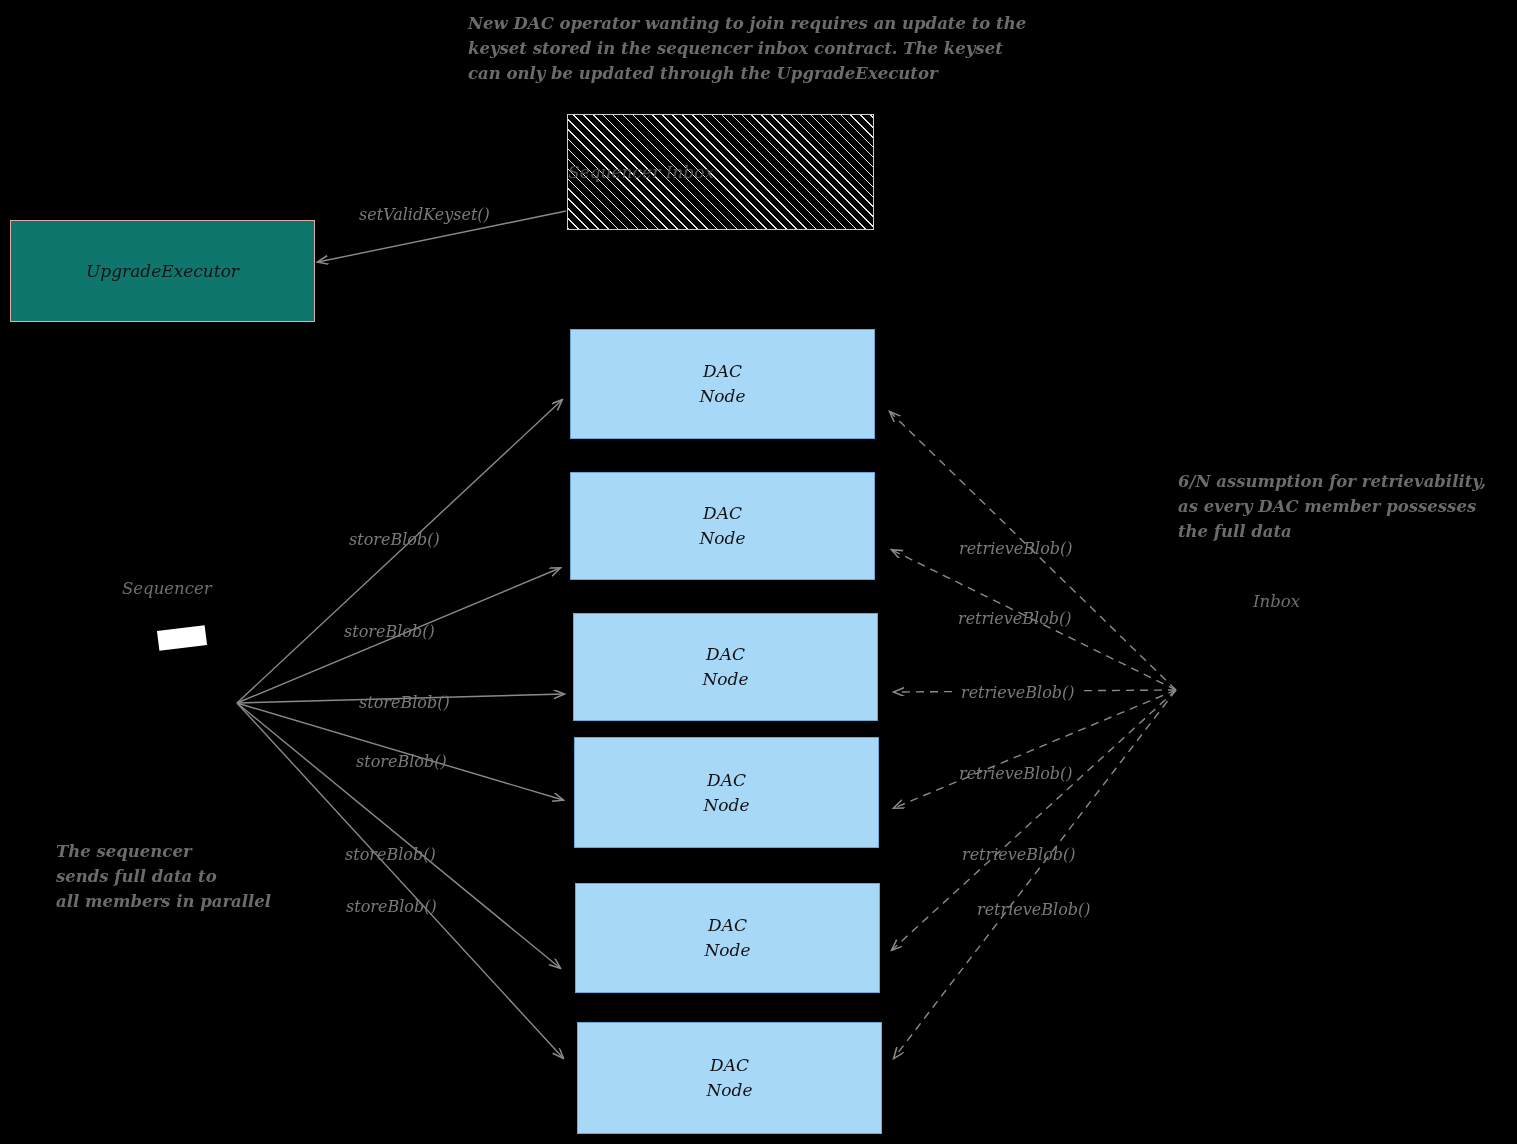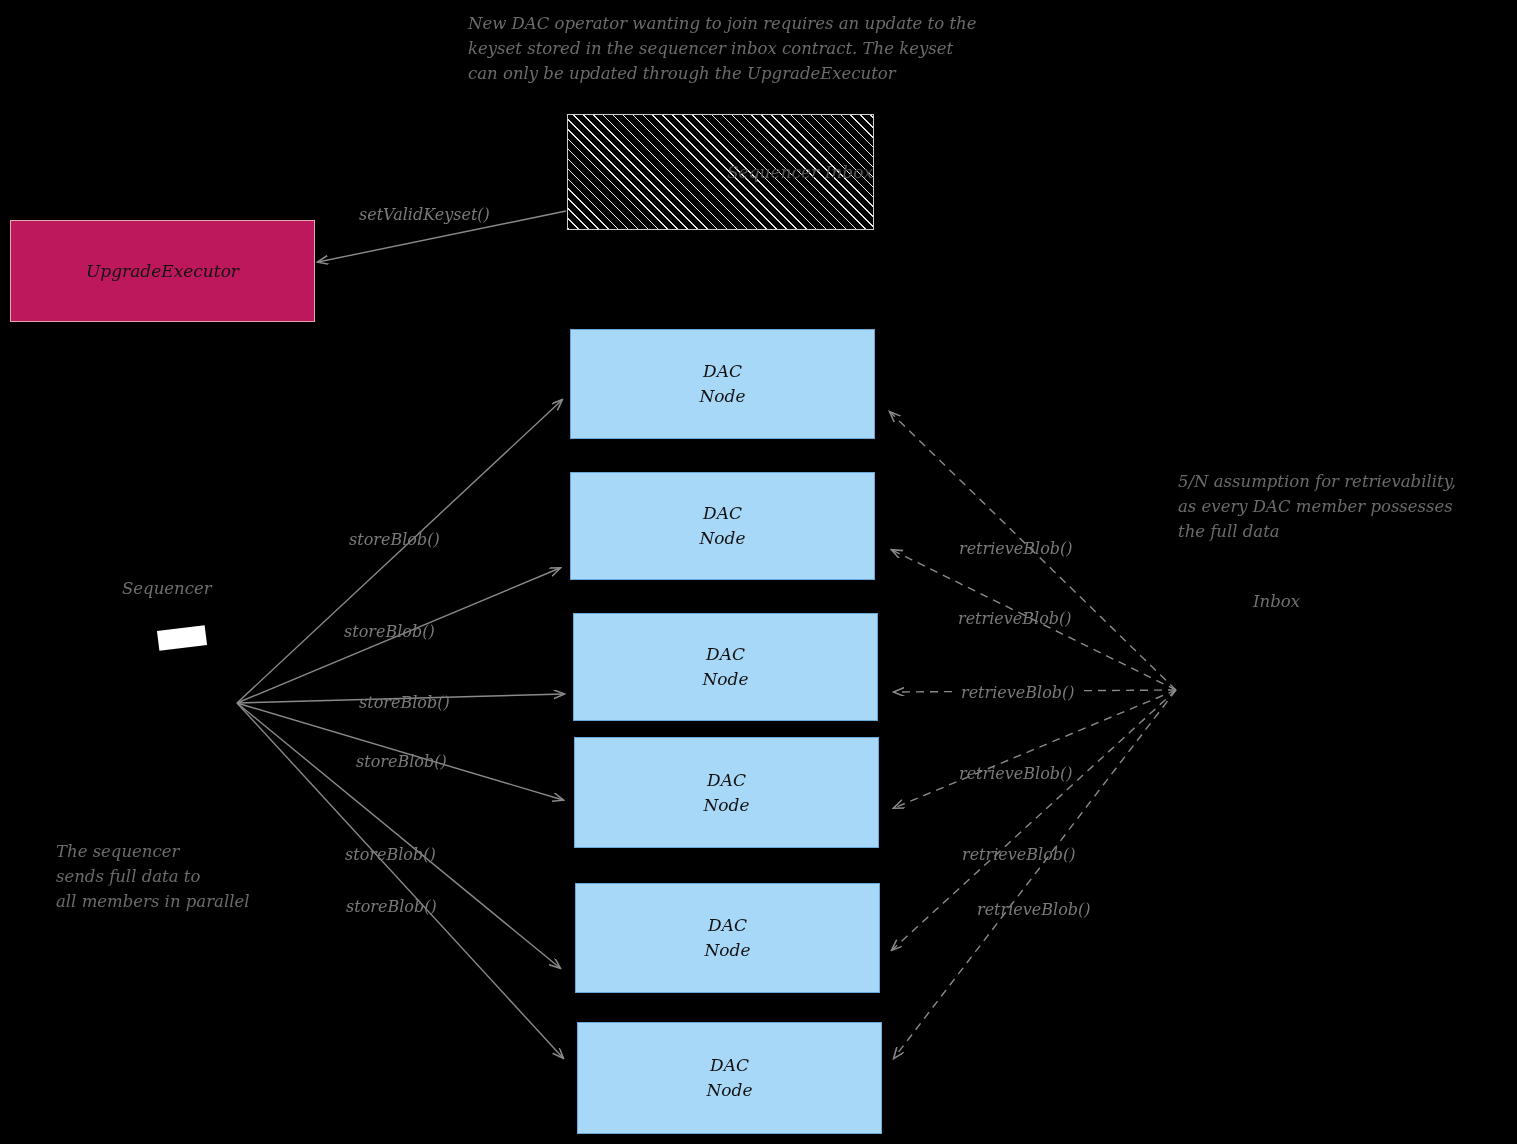--- a/index.html
+++ b/index.html
@@ -32,21 +32,21 @@
     font-family: "DejaVu Serif", serif;
     font-style: italic;
     font-size: 17px;
     line-height: 1.45;
     box-sizing: border-box;
     text-align: right;
   }
   .node-box span { display: block; }
   .upgrade-box {
     position: absolute;
-    background: #be185d;
+    background: #0f766e;
     border: 1px solid #e0a9b0;
     color: #111111;
     display: flex;
     align-items: center;
     justify-content: center;
     font-family: "DejaVu Serif", serif;
     font-style: italic;
     font-size: 17px;
     box-sizing: border-box;
   }
@@ -55,21 +55,21 @@
     box-sizing: border-box;
     border: 1px solid #cfcfcf;
     background-color: #000000;
     background-image: repeating-linear-gradient(
       45deg,
       #e8e8e8 0px, #e8e8e8 1px,
       #000000 1px, #000000 7px
     );
     display: flex;
     align-items: center;
-    justify-content: flex-end;
+    justify-content: flex-start;
     font-family: "DejaVu Serif", serif;
     font-style: italic;
     font-size: 17px;
     color: #555555;
   }
   .label {
     position: absolute;
     font-family: "DejaVu Serif", serif;
     font-style: italic;
     color: #6f6f6f;
@@ -78,20 +78,21 @@
     white-space: pre;
   }
   .label.edge {
     color: #7a7a7a;
     font-size: 16px;
     text-align: center;
   }
   .label.note {
     color: #6b6b6b;
     font-size: 16.5px;
+    font-weight: bold;
   }
   .label.actor {
     color: #6f6f6f;
     font-size: 16.5px;
   }
   .seq-glyph {
     position: absolute;
     left: 158px;
     top: 628px;
     width: 48px;
@@ -175,21 +176,21 @@
 
 <div class="label actor" style="left:122px; top:577px;">Sequencer</div>
 <div class="seq-glyph"></div>
 
 <div class="label actor" style="left:1253px; top:590px;">Inbox</div>
 
 <div class="label note" style="left:56px; top:840px;">The sequencer
 sends full data to
 all members in parallel</div>
 
-<div class="label note" style="left:1178px; top:470px;">5/N assumption for retrievability,
+<div class="label note" style="left:1178px; top:470px;">6/N assumption for retrievability,
 as every DAC member possesses
 the full data</div>
 
 <div class="label edge" style="left:349px; top:528px;">storeBlob()</div>
 <div class="label edge" style="left:344px; top:620px;">storeBlob()</div>
 <div class="label edge" style="left:359px; top:691px;">storeBlob()</div>
 <div class="label edge" style="left:356px; top:750px;">storeBlob()</div>
 <div class="label edge" style="left:345px; top:843px;">storeBlob()</div>
 <div class="label edge" style="left:346px; top:895px;">storeBlob()</div>
 

